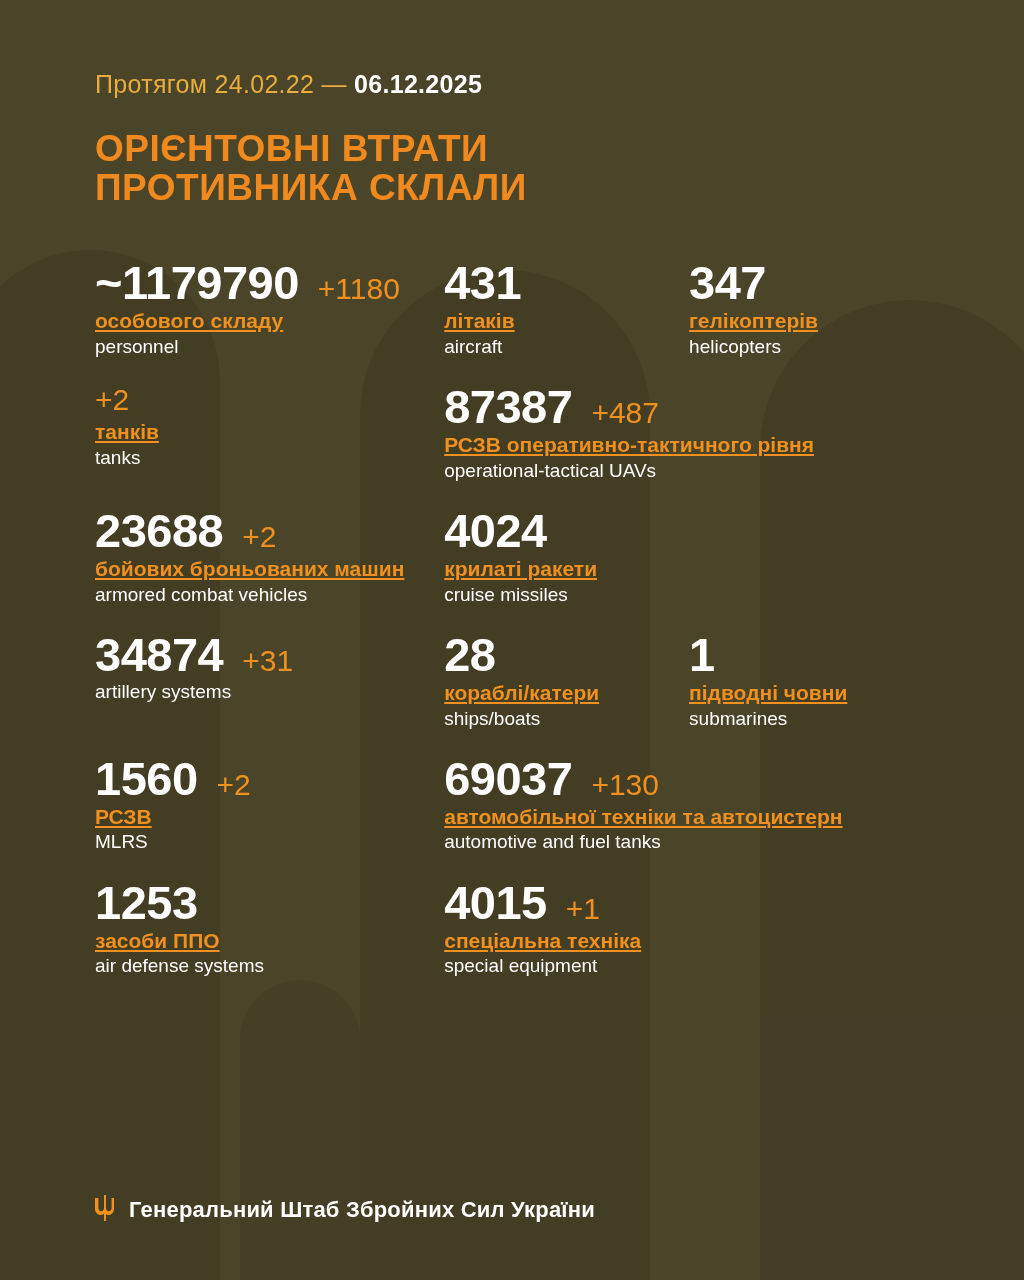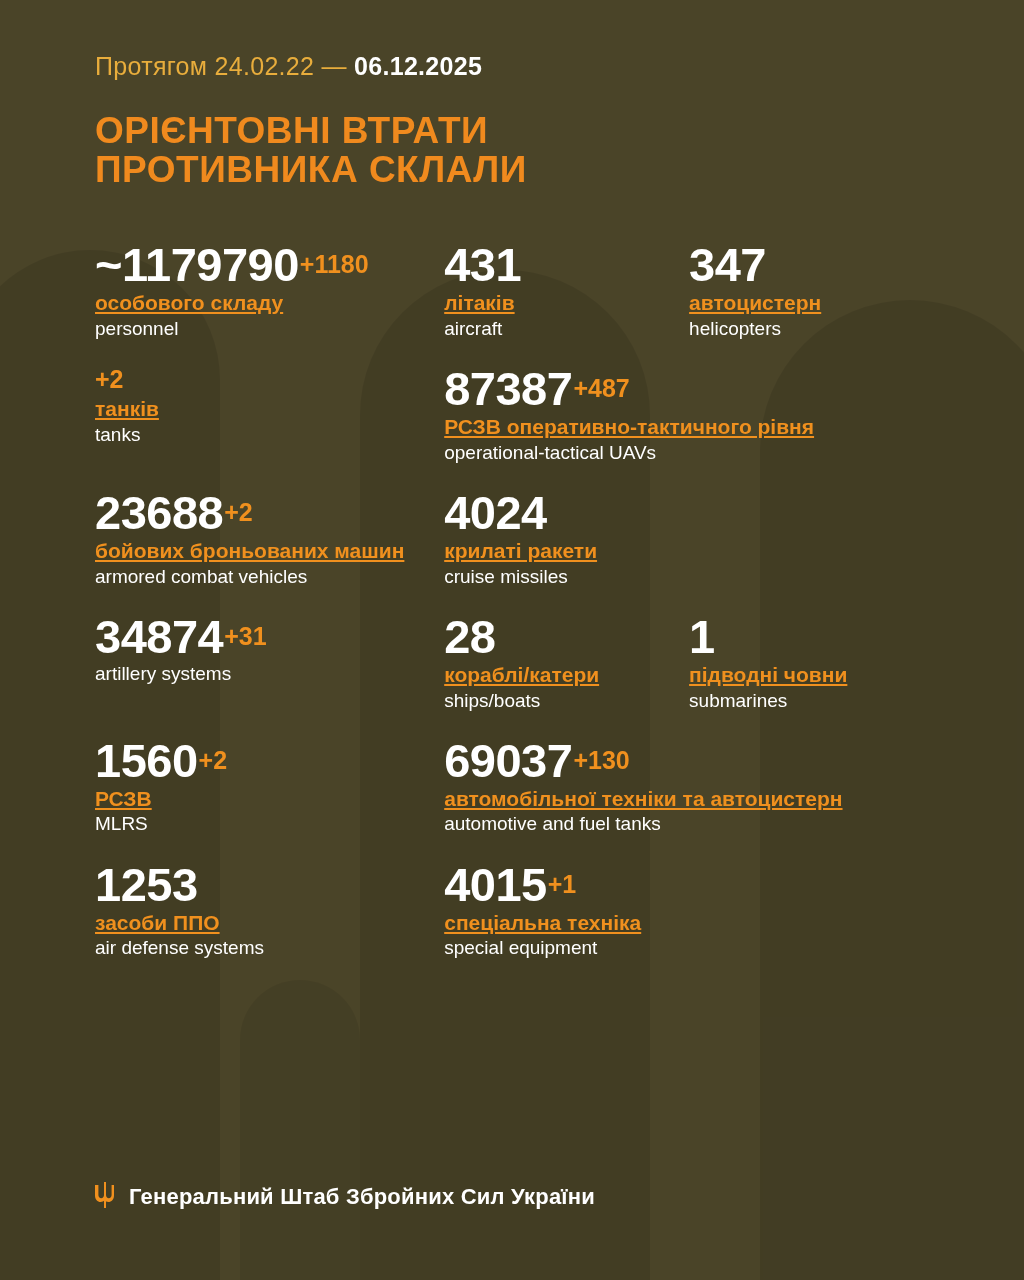--- a/index.html
+++ b/index.html
@@ -33,21 +33,21 @@
   }
   .sh4 {
     left: 240px; top: 980px; width: 120px; height: 400px;
     border-radius: 60px 60px 0 0;
     background: rgba(0,0,0,0.07);
   }
 
   .page {
     position: relative;
     z-index: 2;
-    padding: 52px 90px 0 95px;
+    padding: 70px 90px 0 95px;
     height: 100%;
   }
 
   .period {
     font-size: 25px;
     letter-spacing: 0.3px;
     color: #e8ad3c;
     font-weight: 500;
     margin-bottom: 30px;
   }
@@ -74,54 +74,54 @@
   }
 
   .cell { position: relative; }
   .col-a { width: 385px; }
   .col-b { width: 270px; }
   .col-c { width: 270px; }
   .col-wide { width: 540px; }
 
   .num-line {
     display: flex;
-    align-items: center;
-    gap: 1px;
+    align-items: flex-end;
+    gap: 19px;
     margin-bottom: 2px;
   }
   .num {
     color: #ffffff;
     font-size: 47px;
     font-weight: 800;
     letter-spacing: -0.5px;
     line-height: 1.0;
   }
   .delta {
     color: #f0901e;
-    font-size: 25px;
-    font-weight: 700;
+    font-size: 30px;
+    font-weight: 400;
   }
   .lbl-ua {
     color: #f0901e;
     font-size: 21px;
     font-weight: 700;
     line-height: 1.25;
     text-decoration: underline;
   }
   .lbl-en {
     color: #ffffff;
     font-size: 19px;
     font-weight: 400;
     line-height: 1.3;
   }
 
   .footer {
     position: absolute;
     left: 95px;
-    bottom: 68px;
+    bottom: 55px;
     display: flex;
     align-items: center;
     gap: 14px;
   }
   .trident {
     color: #f0901e;
     font-size: 26px;
     line-height: 1;
   }
   .footer-text {
@@ -171,21 +171,21 @@
           <span class="delta"></span>
         </div>
         <div class="lbl-ua">літаків</div>
         <div class="lbl-en">aircraft</div>
       </div>
       <div class="cell col-c">
         <div class="num-line">
           <span class="num">347</span>
           <span class="delta"></span>
         </div>
-        <div class="lbl-ua">автоцистерн</div>
+        <div class="lbl-ua">гелікоптерів</div>
         <div class="lbl-en">helicopters</div>
       </div>
     </div>
 
     <div class="row">
       <div class="cell col-a">
         <div class="num-line">
           <span class="delta">+2</span>
         </div>
         <div class="lbl-ua">танків</div>

